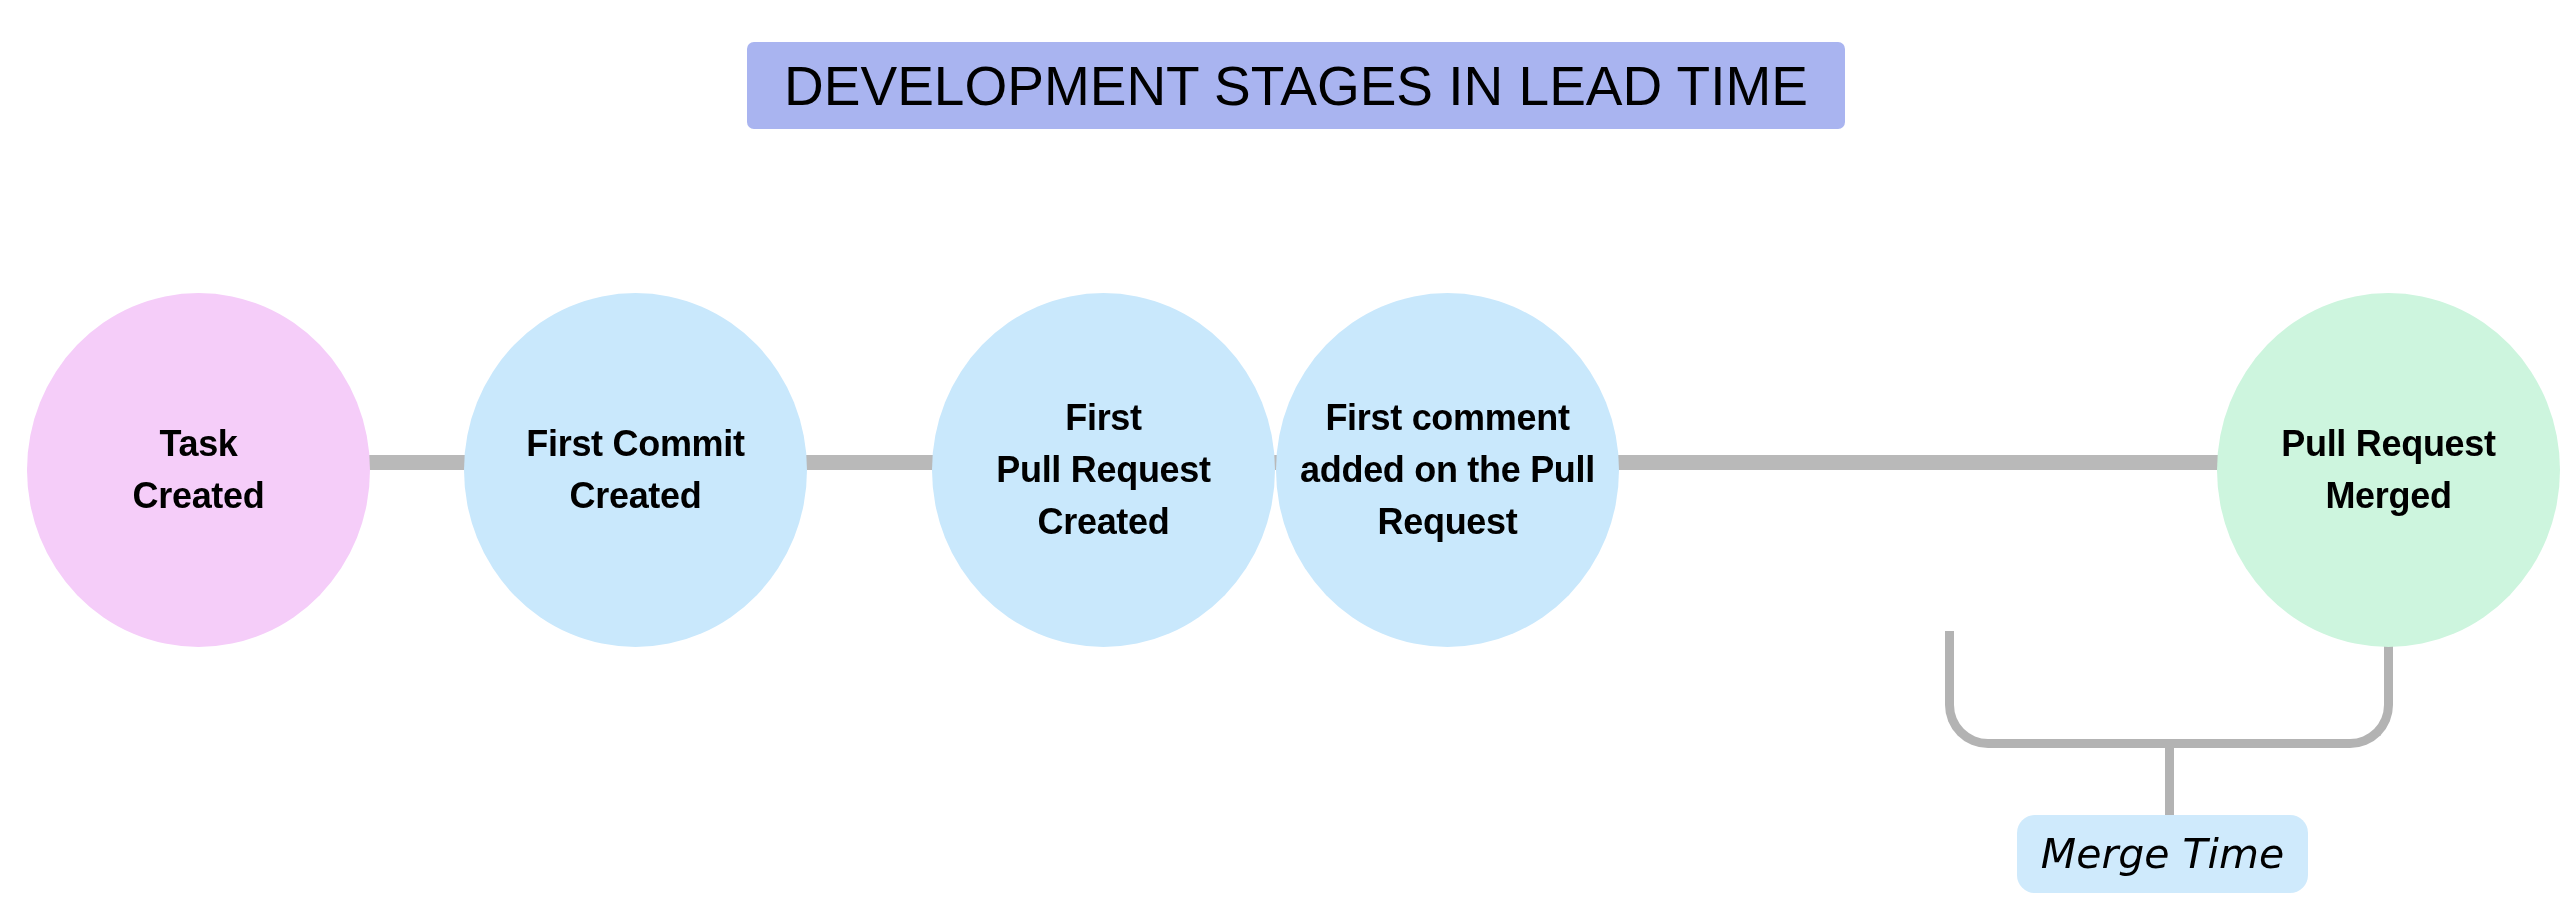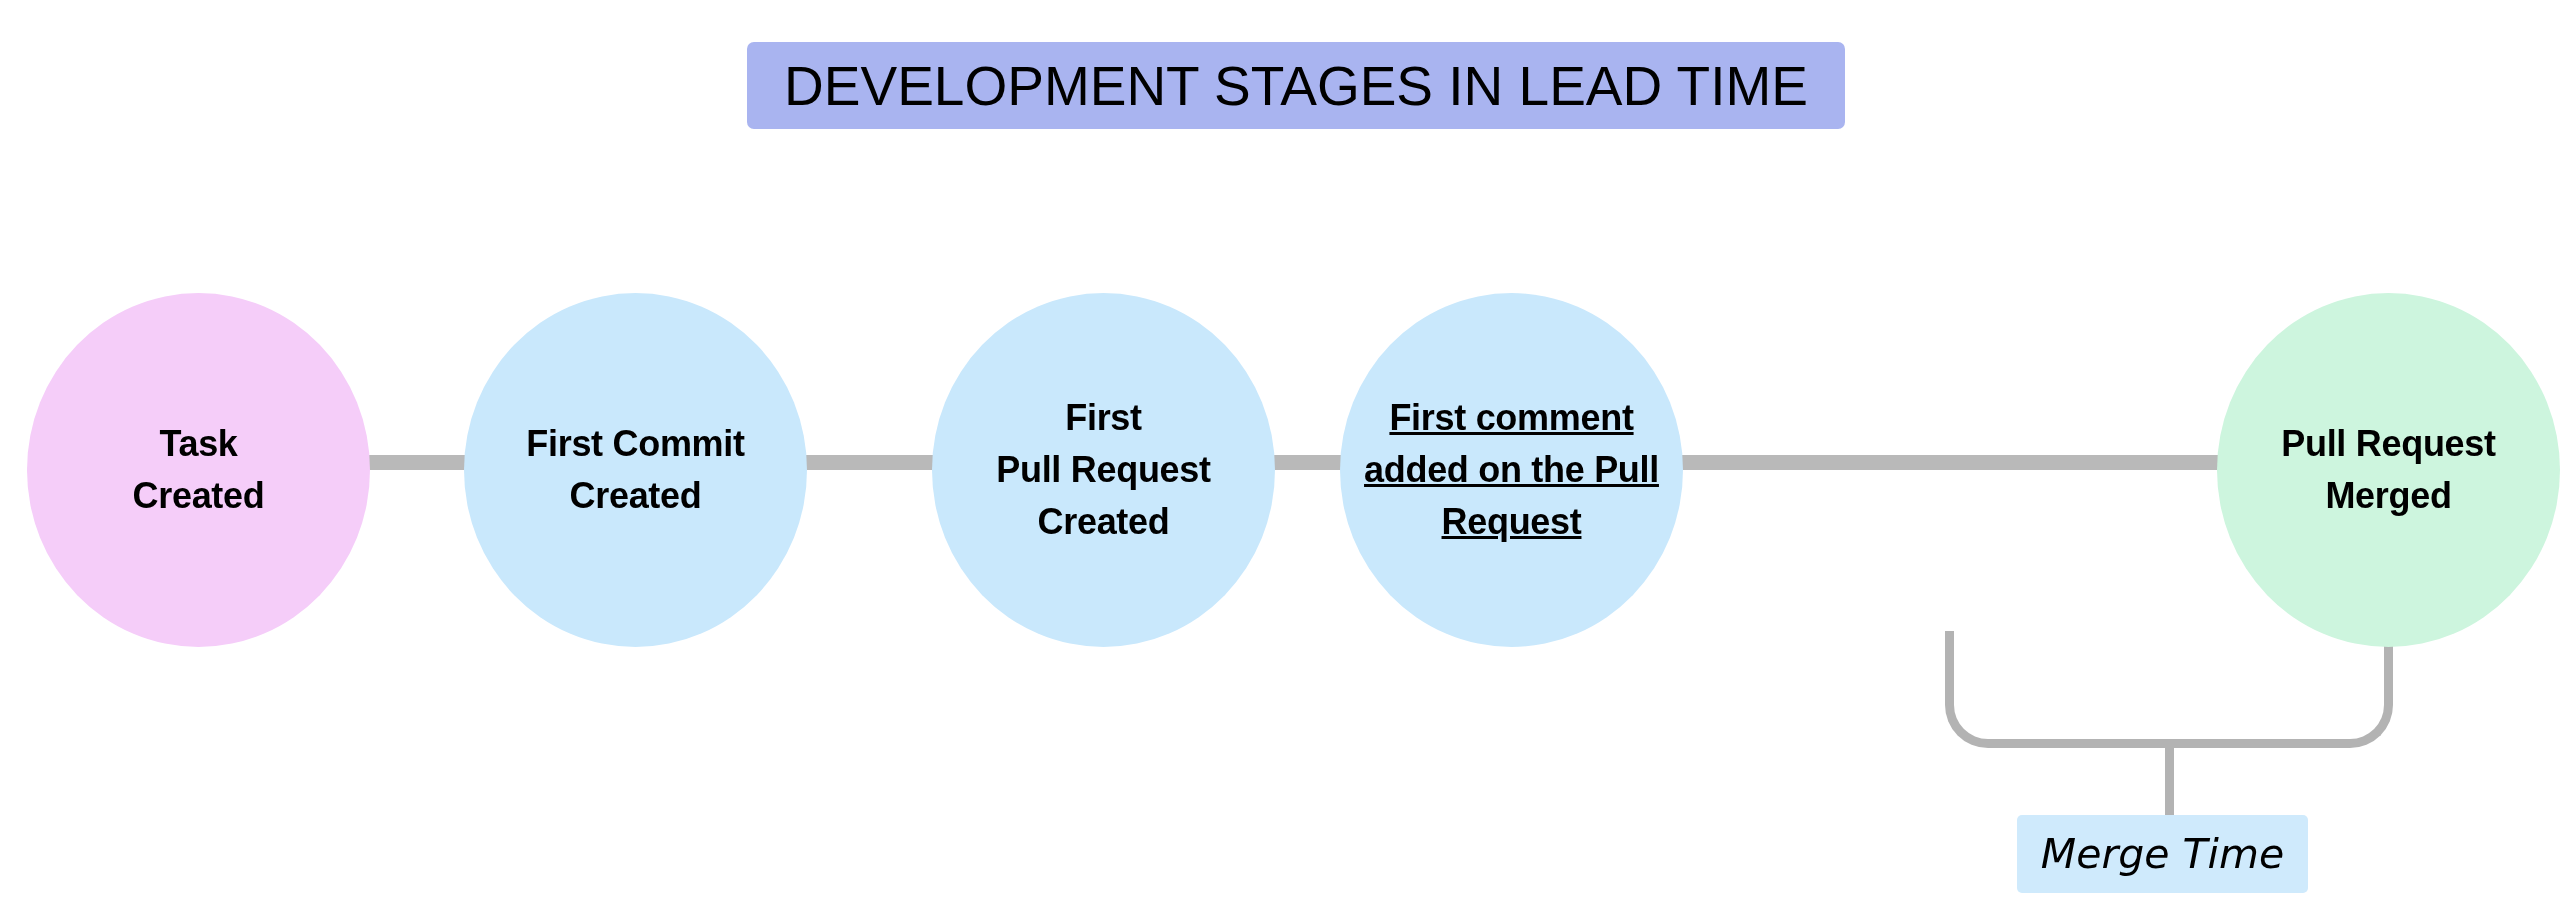--- a/index.html
+++ b/index.html
@@ -54,21 +54,21 @@
     white-space:pre-line;
     font-size:36px;
     line-height:1.45;
     font-weight:700;
     letter-spacing:-0.3px;
     color:var(--text,#000000);
   }
   .node.pos-0{left:27px;}
   .node.pos-1{left:464px;}
   .node.pos-2{left:932px;}
-  .node.pos-3{left:1340px;text-decoration:underline;}
+  .node.pos-3{left:1276px;}
   .node.pos-4{left:1778px;}
   .node.pos-5{left:2217px;}
   .node.fill-start{background:var(--node-start,#f5cdf9);}
   .node.fill-stage{background:var(--node-stage,#c9e8fc);}
   .node.fill-end{background:var(--node-end,#cdf5de);}
 
   
   .bracket{
     position:absolute;
     left:1945px;top:631px;
@@ -87,21 +87,21 @@
     background:var(--bracket-line,#b3b3b3);
     z-index:1;
   }
 
   
   .merge-label{
     position:absolute;
     left:2017px;top:815px;
     width:291px;height:78px;
     background:var(--label-bg,#cfeafc);
-    border-radius:5px;
+    border-radius:18px;
     display:flex;align-items:center;justify-content:center;
     z-index:2;
   }
   .merge-label .merge-label-text{
     font-family:"DejaVu Sans", sans-serif;
     font-style:italic;
     font-size:41px;
     font-weight:400;
     color:var(--text,#000000);
     white-space:nowrap;

